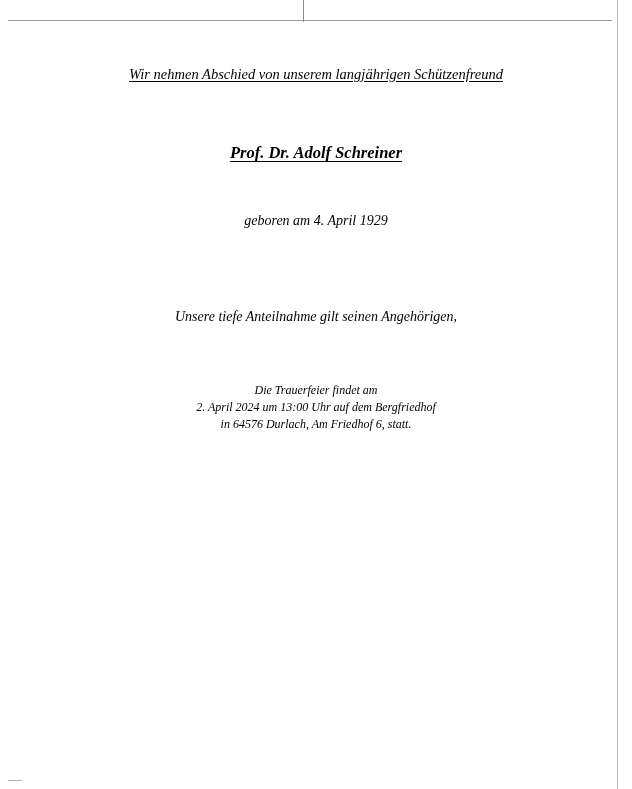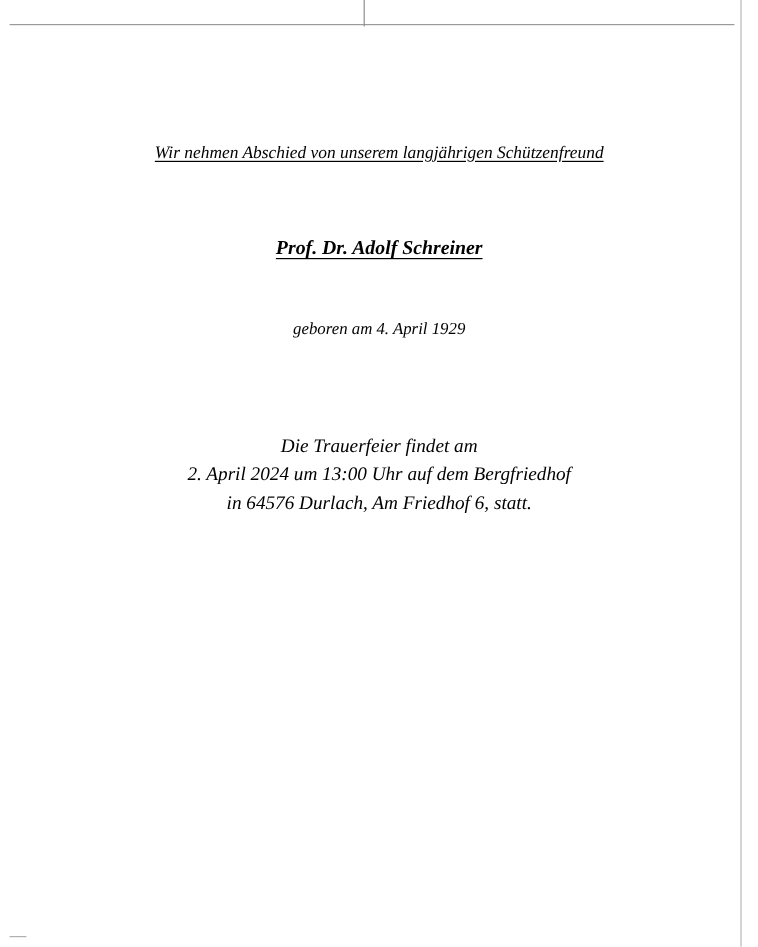--- a/index.html
+++ b/index.html
@@ -62,21 +62,21 @@
     width: 14px;
     height: 0;
     border-top: 1px solid #b0b0b0;
   }
 
   .content {
     position: absolute;
     left: 0;
     top: 0;
     width: 632px;
-    padding-top: 118px;
+    padding-top: 64px;
     box-sizing: border-box;
     text-align: center;
   }
 
   .block {
     margin: 0 auto;
     font-style: italic;
     line-height: 1.45;
   }
 
@@ -109,21 +109,21 @@
     font-size: 14px;
     margin-bottom: 54px;
   }
 
   .remembrance {
     font-size: 14px;
     margin-bottom: 68px;
   }
 
   .funeral {
-    font-size: 16px;
+    font-size: 12px;
     margin-top: 20px;
   }
 
   .line {
     display: block;
   }
 </style>
 </head>
 <body>
 
@@ -137,20 +137,21 @@
   <div class="content">
 
     <div class="block headline">Wir nehmen Abschied von unserem langjährigen Schützenfreund</div>
 
     <div class="block name">Prof. Dr. Adolf Schreiner</div>
 
     <div class="block born">geboren am 4. April 1929</div>
 
 
     <div class="block sympathy">
+      <span class="line">Unsere tiefe Anteilnahme gilt seinen Angehörigen,</span>
     </div>
 
 
     <div class="block funeral">
       <span class="line">Die Trauerfeier findet am</span>
       <span class="line">2. April 2024 um 13:00 Uhr auf dem Bergfriedhof</span>
       <span class="line">in 64576 Durlach, Am Friedhof 6, statt.</span>
     </div>
 
   </div>

